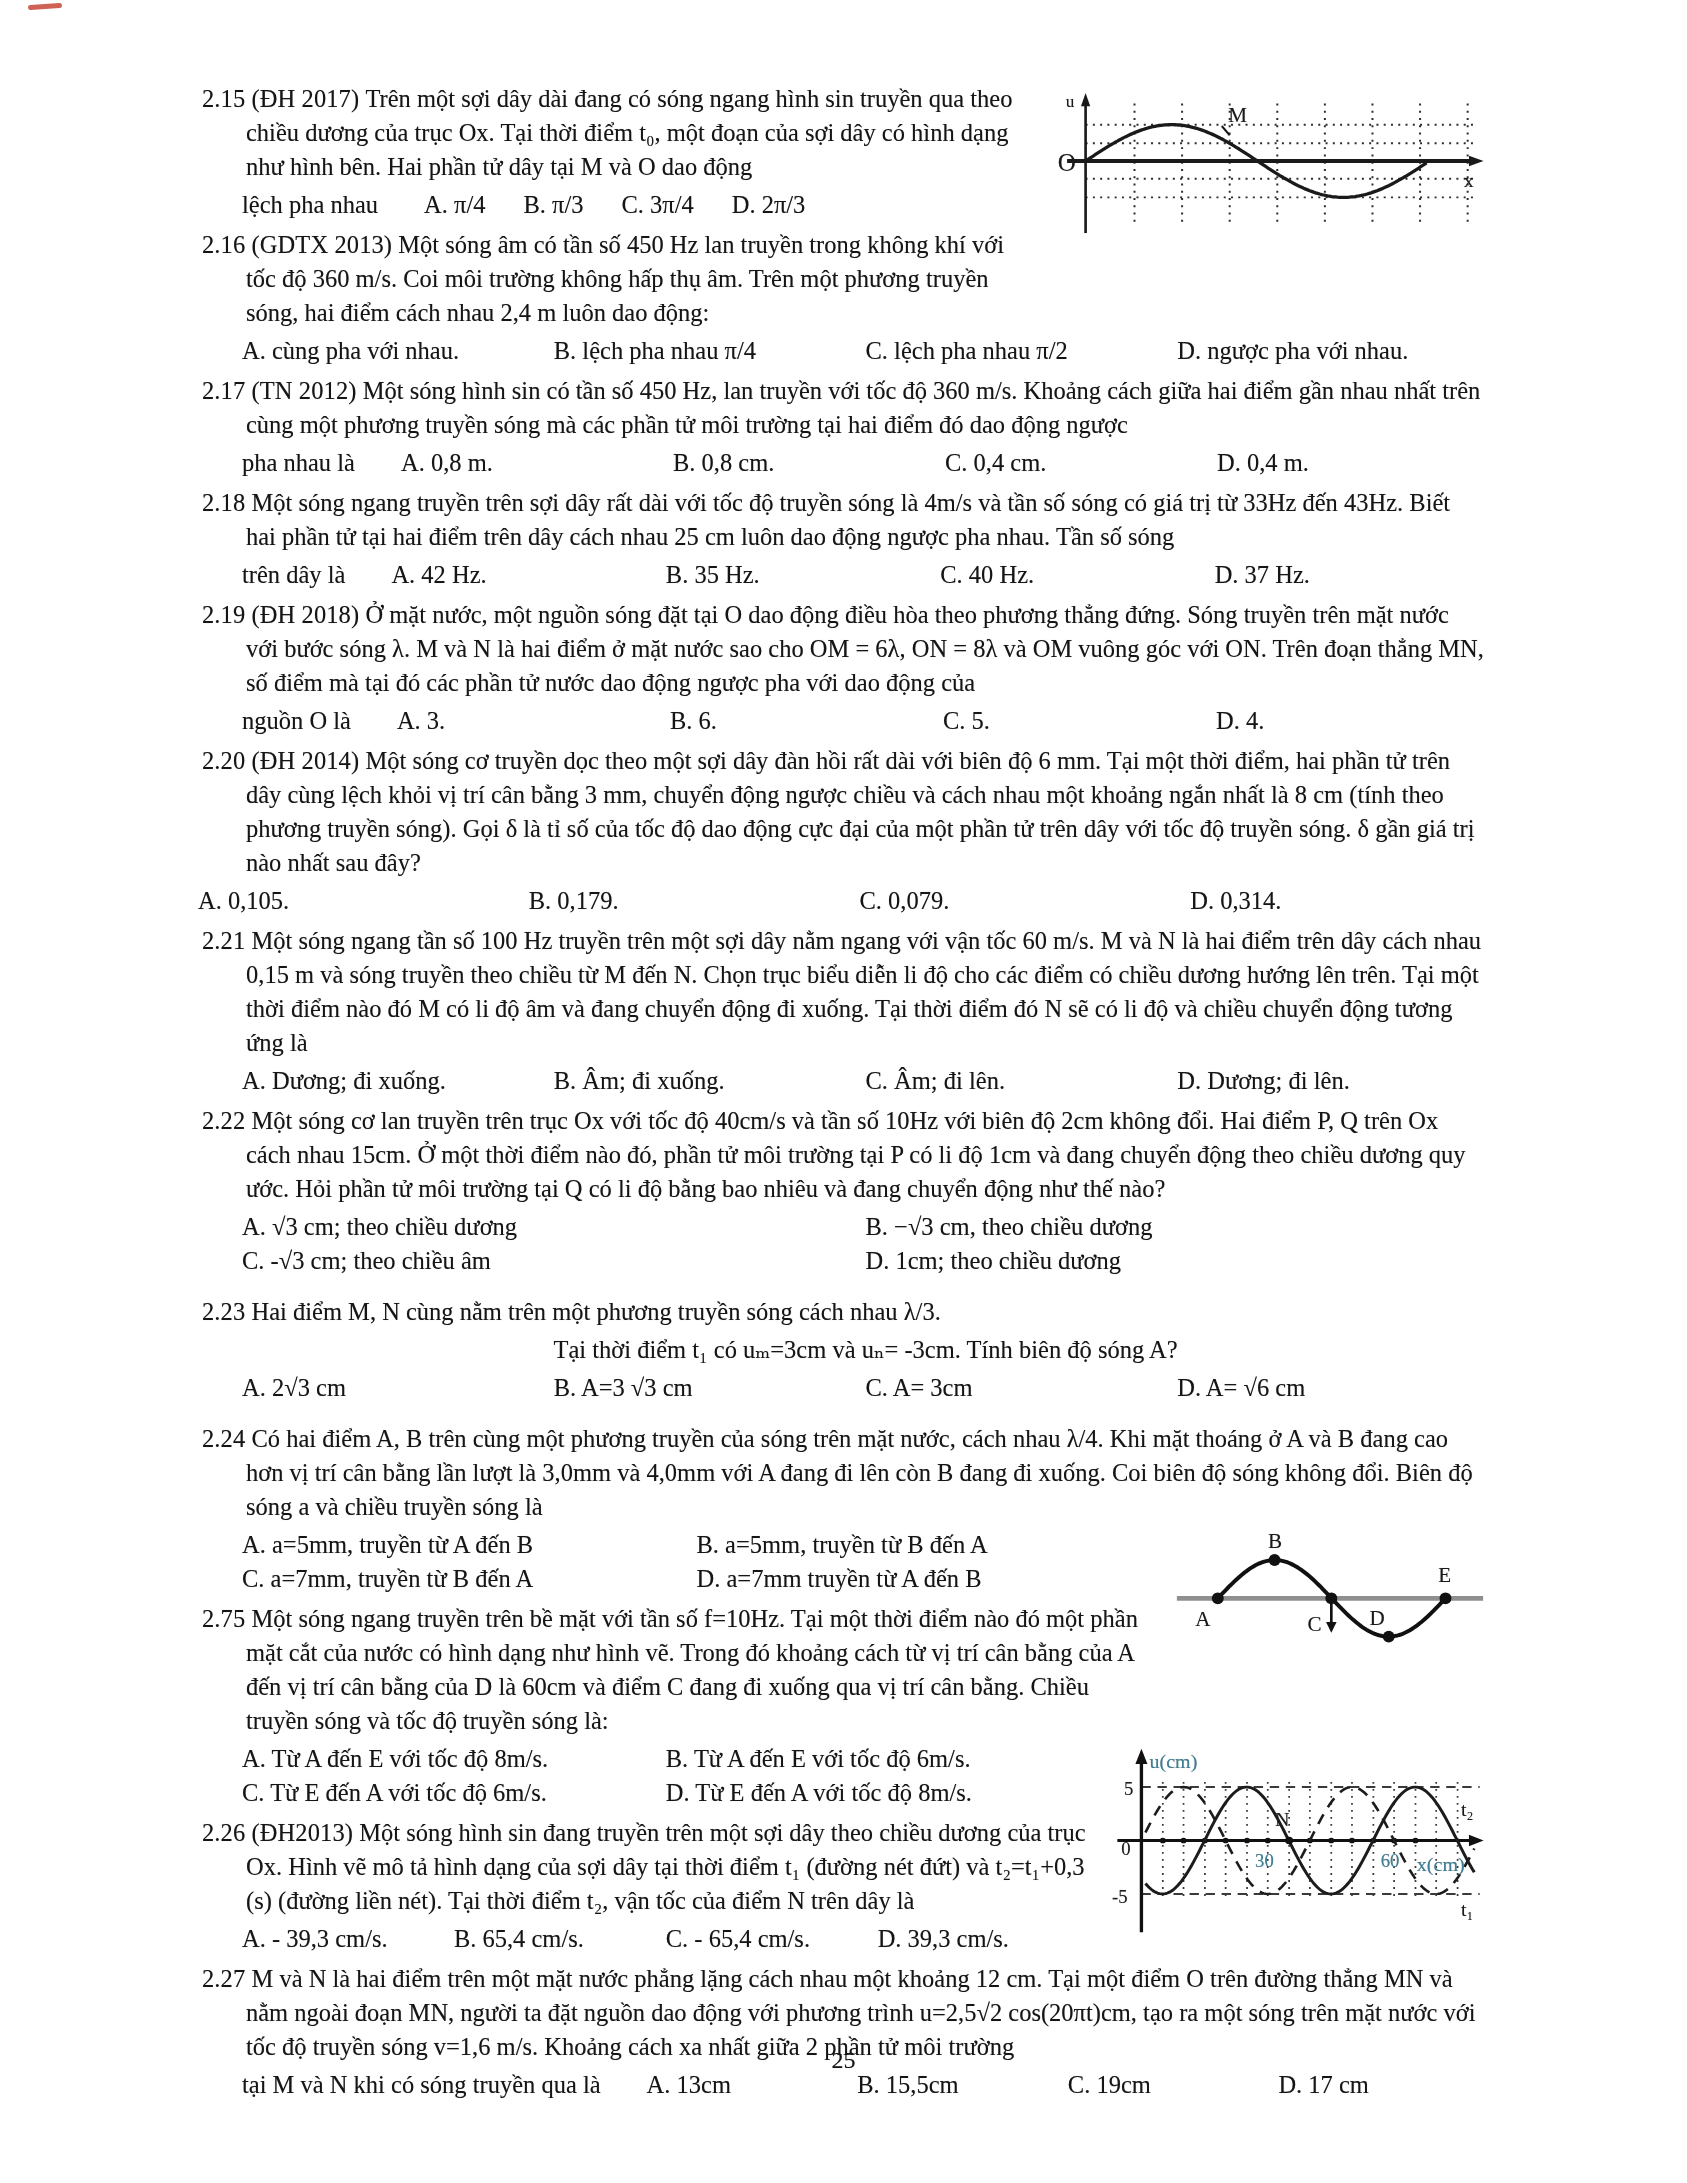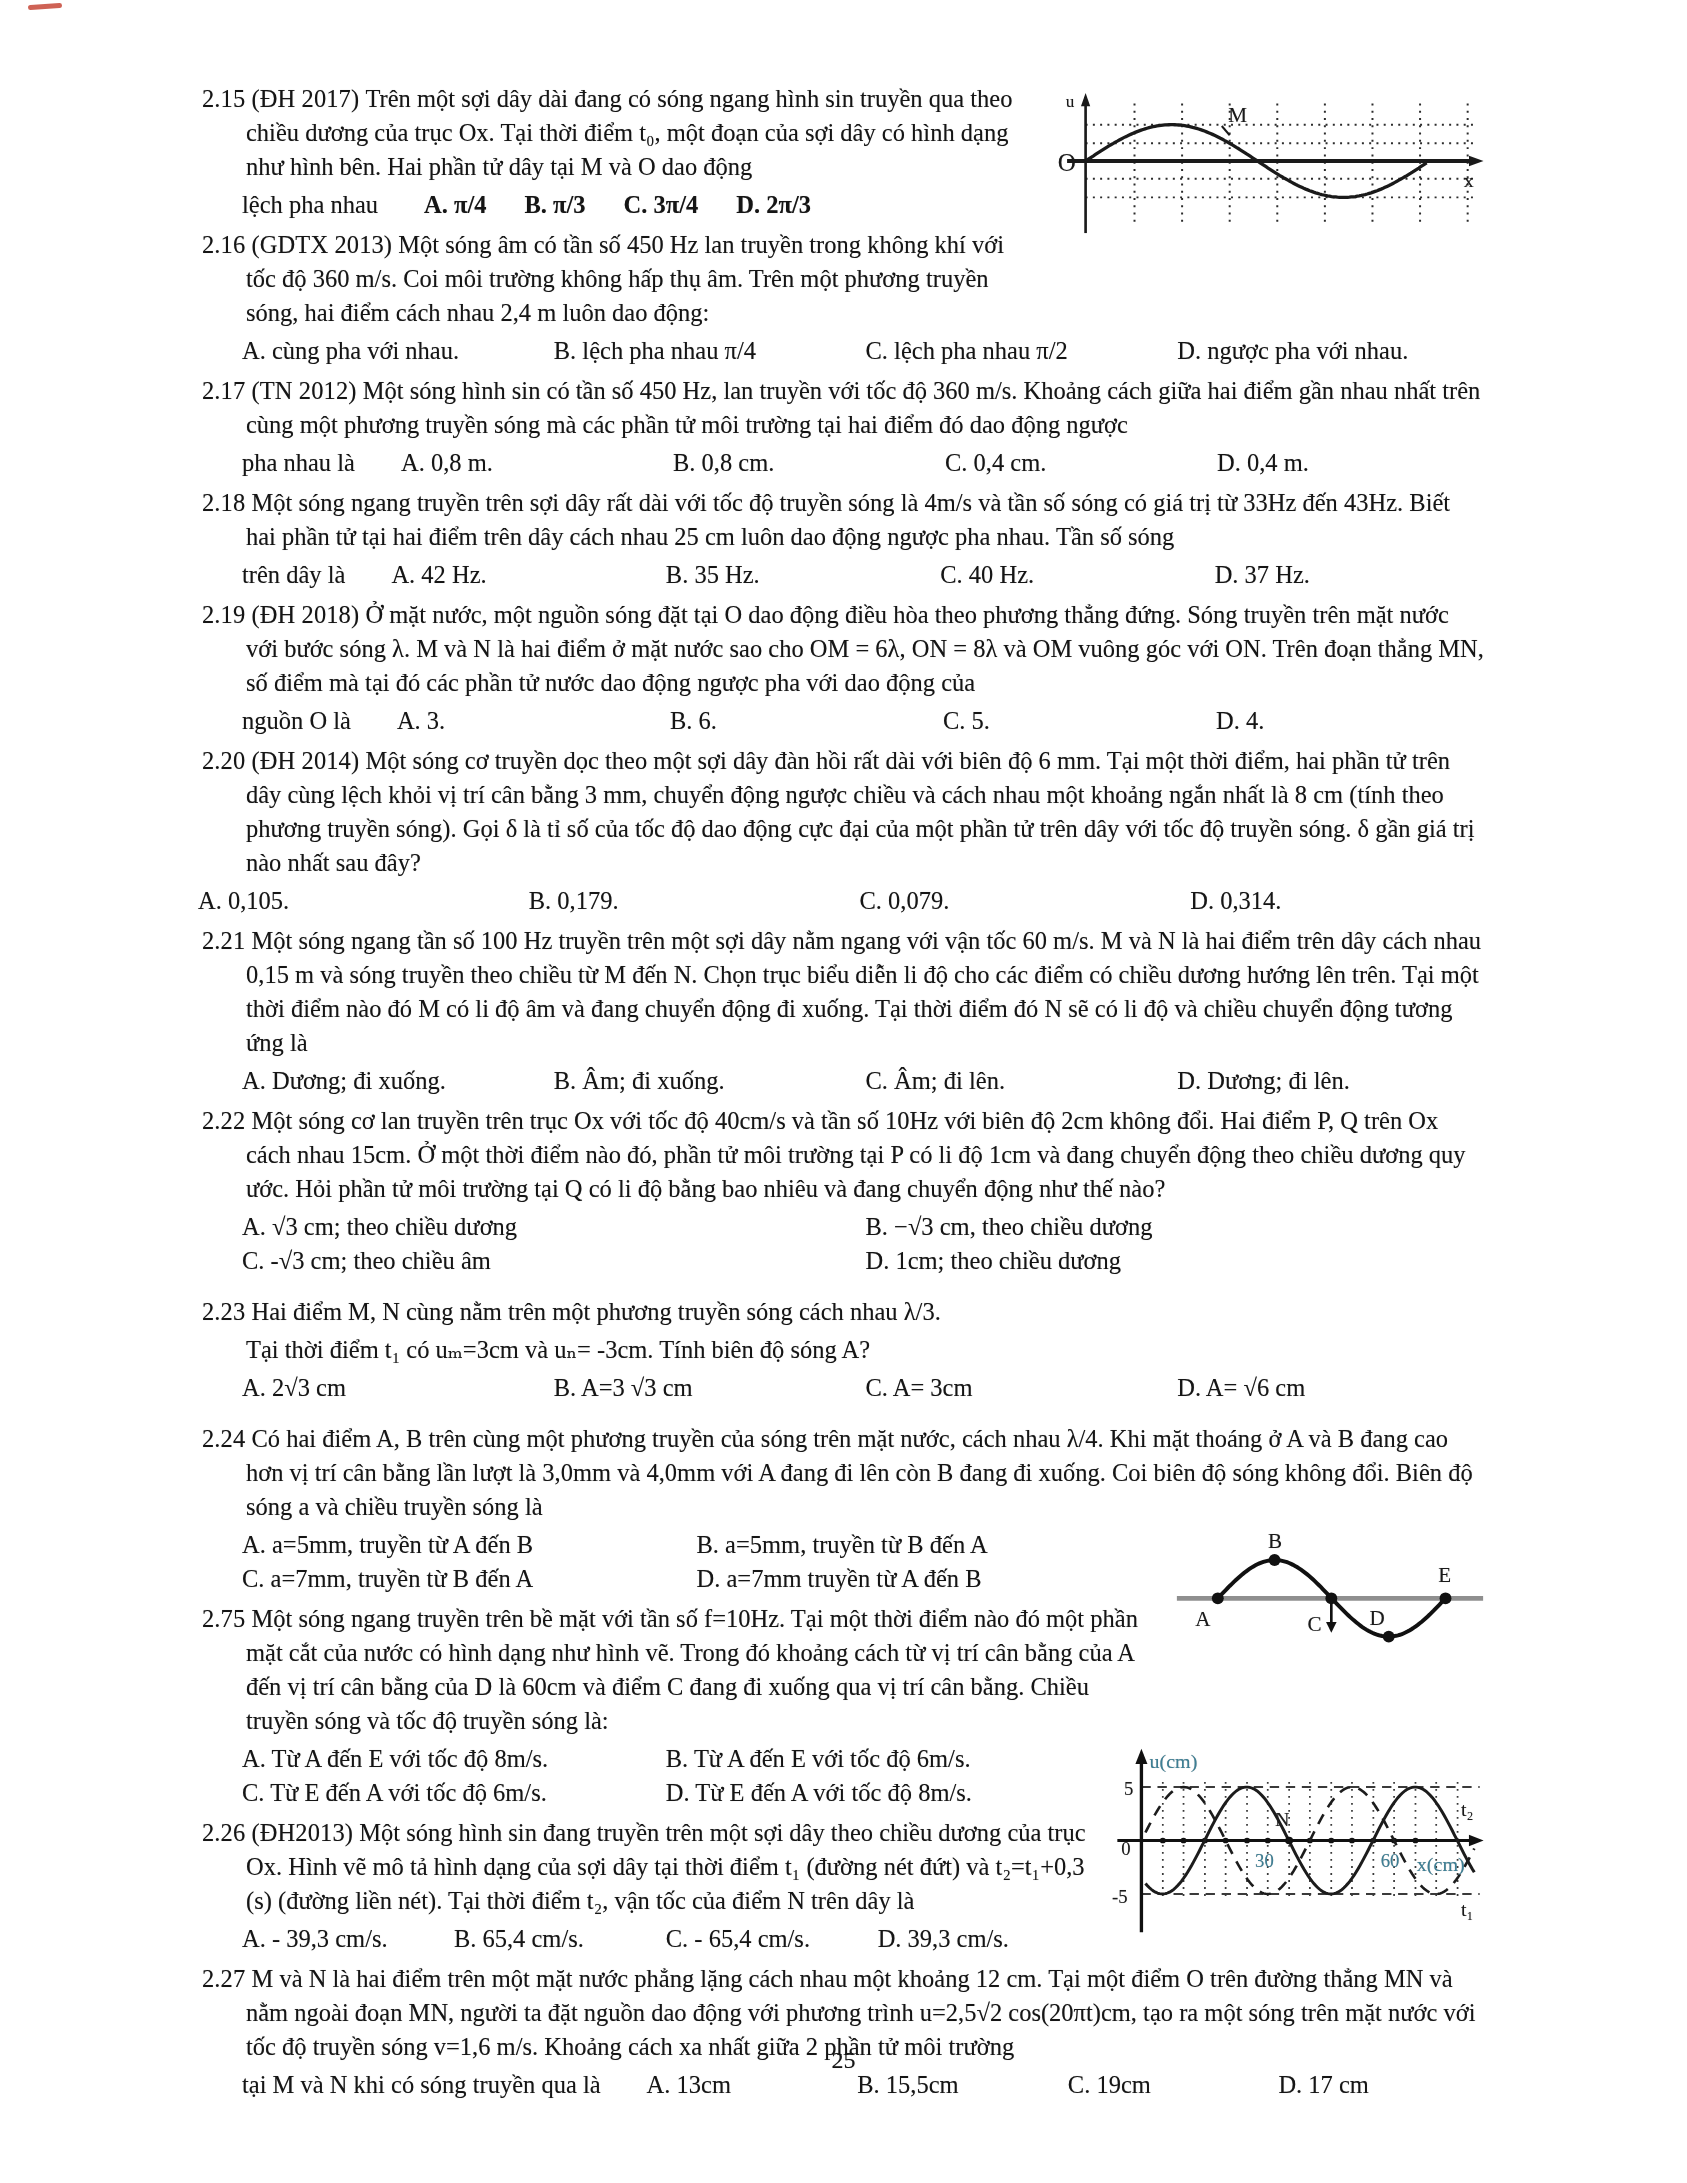--- a/index.html
+++ b/index.html
@@ -7,28 +7,28 @@
     width:1687px;height:2183px;background:#ffffff;overflow:hidden;
     font-family:"Liberation Serif","DejaVu Serif",serif;
     font-size:24.5px;line-height:34px;color:#151515;
     text-shadow:0 0 0.7px rgba(20,20,20,.38);
   }
   .page{position:relative;width:1687px;height:2183px;padding:78px 198px 0 198px;box-sizing:border-box;}
   .artifact{position:absolute;left:28px;top:4px;width:34px;height:4.6px;background:#c23b2a;border-radius:2.6px;opacity:.8;transform:rotate(-4deg);}
   .q{margin:0 0 6px 0;}
   .q.gap{margin-top:17px;}
   .qp{margin:4px;padding-left:44px;text-indent:-44px;}
-  .qp.cont{text-indent:0;}
+  .qp.cont{text-indent:0;text-align:center;}
   .qnum,.qtag{letter-spacing:0.1px;}
   .opts{padding-left:44px;}
   .orow{display:flex;align-items:baseline;}
   .orow.flush{margin-left:-44px;gap:32px;}
   .lead{margin-right:46px;white-space:nowrap;}
   .opt{flex:1 1 0;white-space:nowrap;}
-  .orow.compact .opt{flex:0 0 auto;margin-right:38px;font-weight:bold;}
+  .orow.compact .opt{flex:0 0 auto;margin-right:38px;}
   .orow.two .opt{flex:0 0 50%;}
   .fig{float:right;}
   #fig-fig215{width:434px;height:177px;margin:2.6px 0 2.6px 26.5px;}
   #fig-fig225{width:318px;height:140px;margin:2.6px 0 2.6px 20px;}
   #fig-fig226{width:381px;height:193px;margin:2.6px 0 2.6px 18.5px;}
   .fig svg{display:block;}
   .figtext{font-family:"Liberation Serif","DejaVu Serif",serif;}
   .pagenum{position:absolute;top:2043px;left:0;width:1687px;text-align:center;font-size:24px;}
 </style>
 </head>

